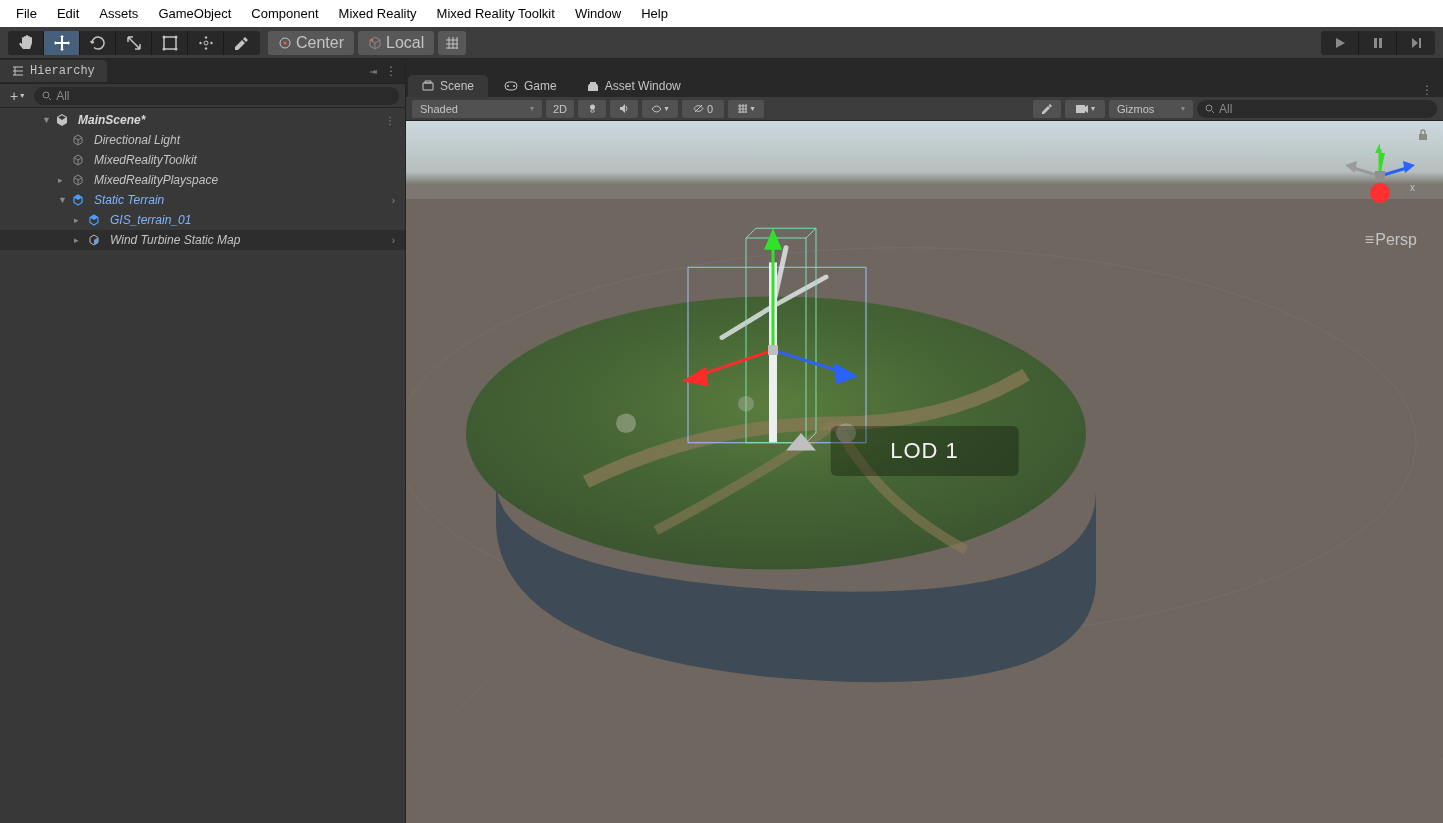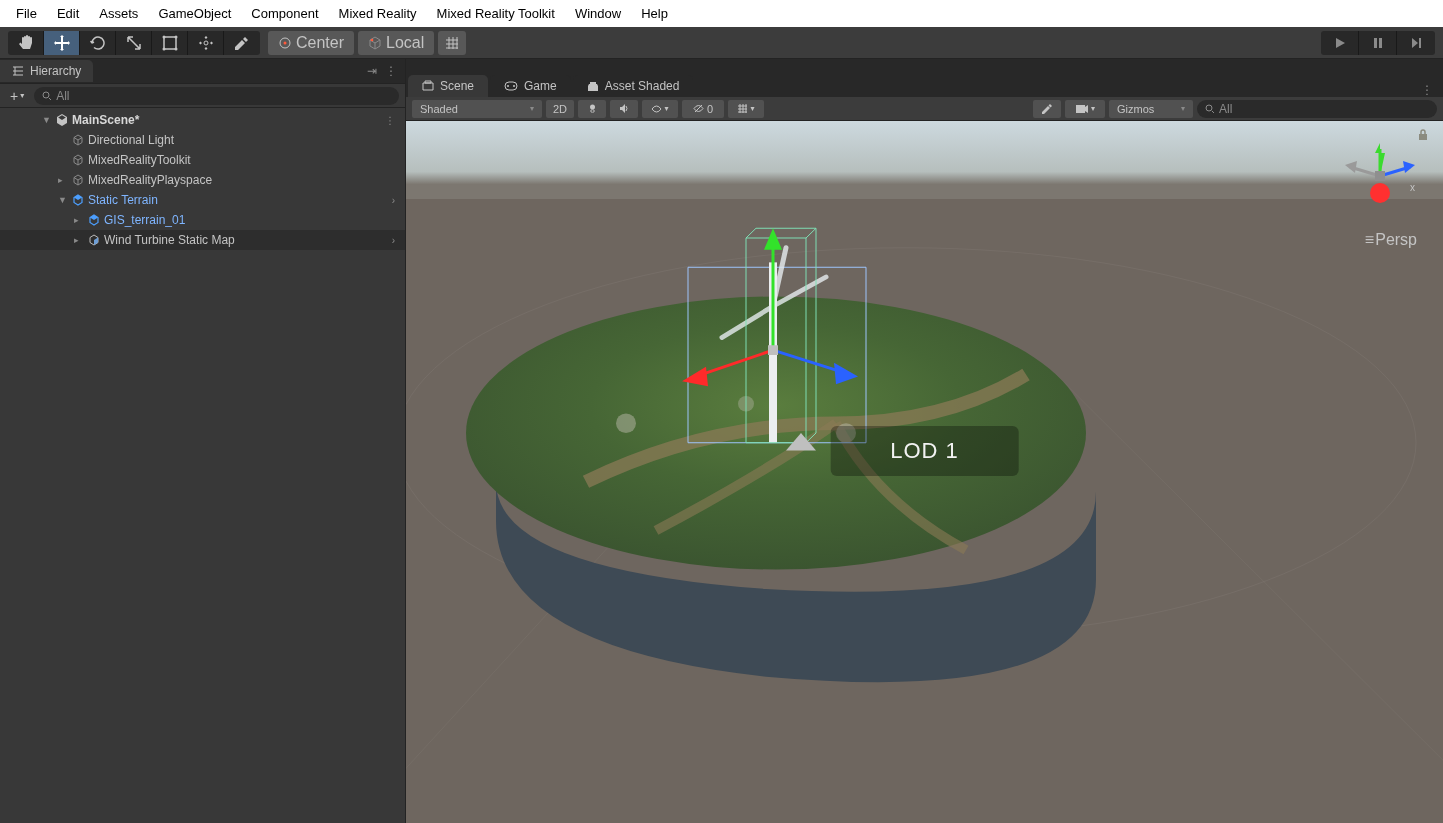--- a/index.html
+++ b/index.html
@@ -95,20 +95,21 @@
     border-right: 1px solid #232323;
     display: flex;
     flex-direction: column;
   }
   .panel-tab {
     height: 25px;
     display: flex;
     align-items: center;
     background: #282828;
     border-bottom: 1px solid #232323;
+    font-family: Liberation Mono, monospace;
   }
   .tab-active {
     background: #383838;
     padding: 4px 12px;
     border-top-right-radius: 5px;
     display: flex; align-items: center; gap: 6px;
     position: relative;
   }
   .tab-active::before {
     content: "";
@@ -159,21 +160,21 @@
     padding-left: 8px;
     white-space: nowrap;
   }
   .tree-row.selected { background: #2d2d2d; }
   .tree-row .toggle {
     width: 12px;
     font-size: 9px;
     color: #8a8a8a;
   }
   .tree-row .icon { width: 16px; height: 16px; display: flex; align-items:center; justify-content:center; }
-  .tree-row .label { margin-left: 2px; }
+  .tree-row .label { margin-left: 8px; font-style: italic; }
   .tree-row .chev-r { margin-left: auto; margin-right: 10px; color:#8a8a8a; font-size: 10px; }
   .indent-1 { padding-left: 42px; }
   .indent-2 { padding-left: 58px; }
   .indent-3 { padding-left: 74px; }
   .txt-blue { color: #7fb5ff; }
   .bold { font-weight: 600; color: #d8d8d8;}
 
   
   .scene-panel {
     flex: 1;
@@ -485,21 +486,21 @@
             <rect x="1" y="1" width="12" height="8" rx="4" fill="none" stroke="#c4c4c4"></rect>
             <circle cx="4" cy="5" r="1" fill="#c4c4c4"></circle>
             <circle cx="10" cy="5" r="1" fill="#c4c4c4"></circle>
           </svg>
         <span>Game</span>
       </div>
       <div class="scene-tab">
         <svg width="12" height="12" viewBox="0 0 12 12">
             <path fill="#c4c4c4" d="M2 4h8l1 2v5H1V6zM3 4V2h6v2"></path>
           </svg>
-        <span>Asset Shaded</span>
+        <span>Asset Window</span>
       </div>
       <span class="kebab">⋮</span>
     </div>
     <div class="scene-toolbar">
       <div class="dd" style="width:130px">
         <span>Shaded</span>
           <span class="caret" style="margin-left:auto">▾</span>
       </div>
       <div class="icon-btn">
           <span>2D</span>

